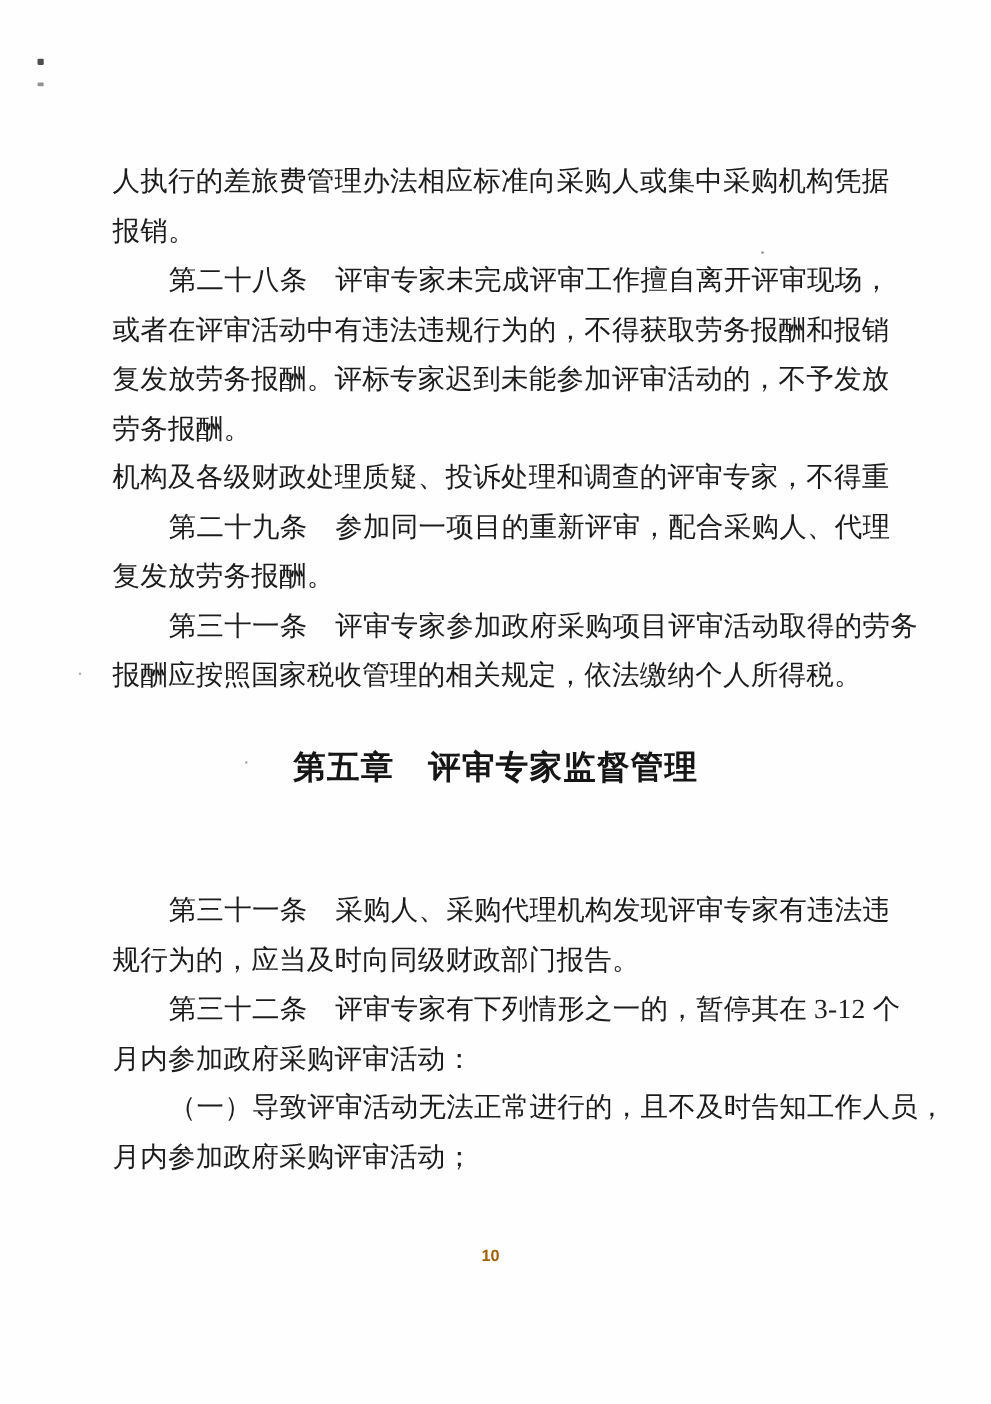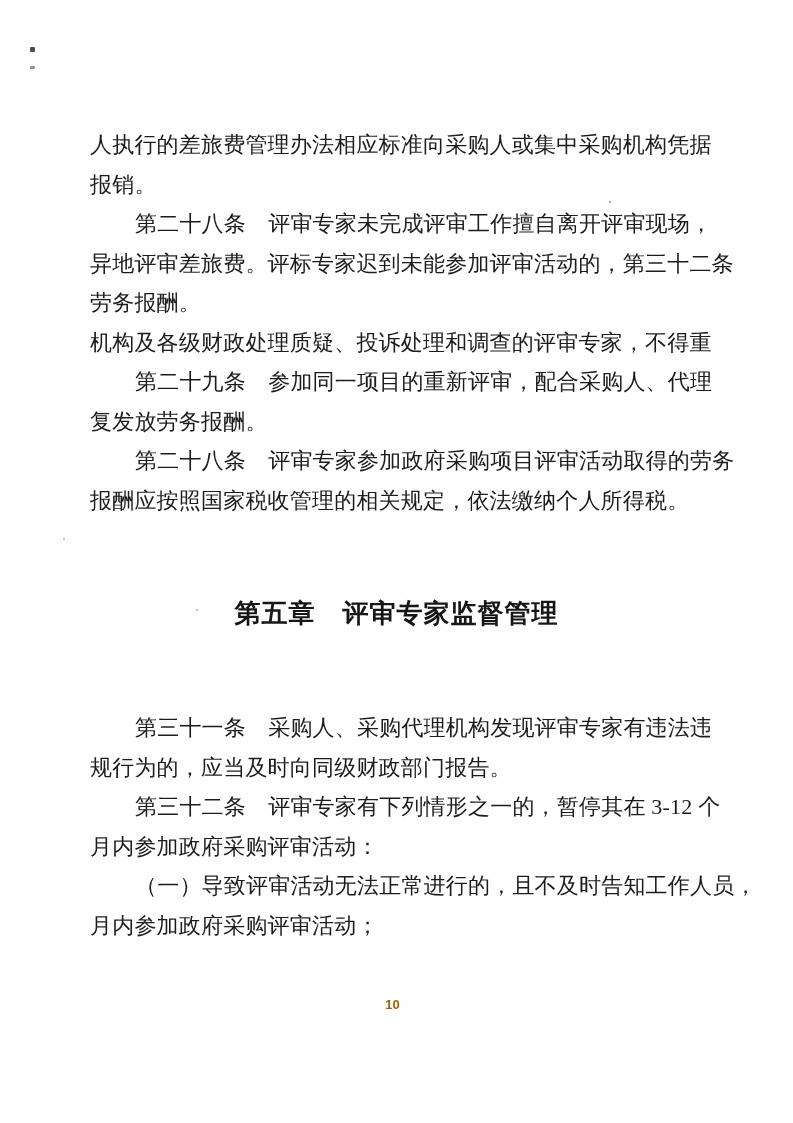--- a/index.html
+++ b/index.html
@@ -85,26 +85,27 @@
   <span class="scan-mark mark-1"></span>
   <span class="scan-mark mark-2"></span>
   <span class="scan-mark speck-1"></span>
   <span class="scan-mark speck-2"></span>
   <span class="scan-mark speck-3"></span>
 
   <div class="text-block text-block-top">
     <p class="line">人执行的差旅费管理办法相应标准向采购人或集中采购机构凭据</p>
     <p class="line">报销。</p>
     <p class="line indent">第二十八条　评审专家未完成评审工作擅自离开评审现场，</p>
-    <p class="line">异地评审差旅费。评标专家迟到未能参加评审活动的，第三十二条</p>
+    <p class="line">或者在评审活动中有违法违规行为的，不得获取劳务报酬和报销</p>
+    <p class="line">复发放劳务报酬。评标专家迟到未能参加评审活动的，不予发放</p>
     <p class="line">劳务报酬。</p>
     <p class="line">机构及各级财政处理质疑、投诉处理和调查的评审专家，不得重</p>
     <p class="line indent">第二十九条　参加同一项目的重新评审，配合采购人、代理</p>
     <p class="line">复发放劳务报酬。</p>
-    <p class="line indent">第二十八条　评审专家参加政府采购项目评审活动取得的劳务</p>
+    <p class="line indent">第三十一条　评审专家参加政府采购项目评审活动取得的劳务</p>
     <p class="line">报酬应按照国家税收管理的相关规定，依法缴纳个人所得税。</p>
   </div>
 
   <h1 class="chapter-heading">第五章　评审专家监督管理</h1>
 
   <div class="text-block text-block-bottom">
     <p class="line indent">第三十一条　采购人、采购代理机构发现评审专家有违法违</p>
     <p class="line">规行为的，应当及时向同级财政部门报告。</p>
     <p class="line indent">第三十二条　评审专家有下列情形之一的，暂停其在 3-12 个</p>
     <p class="line">月内参加政府采购评审活动：</p>

